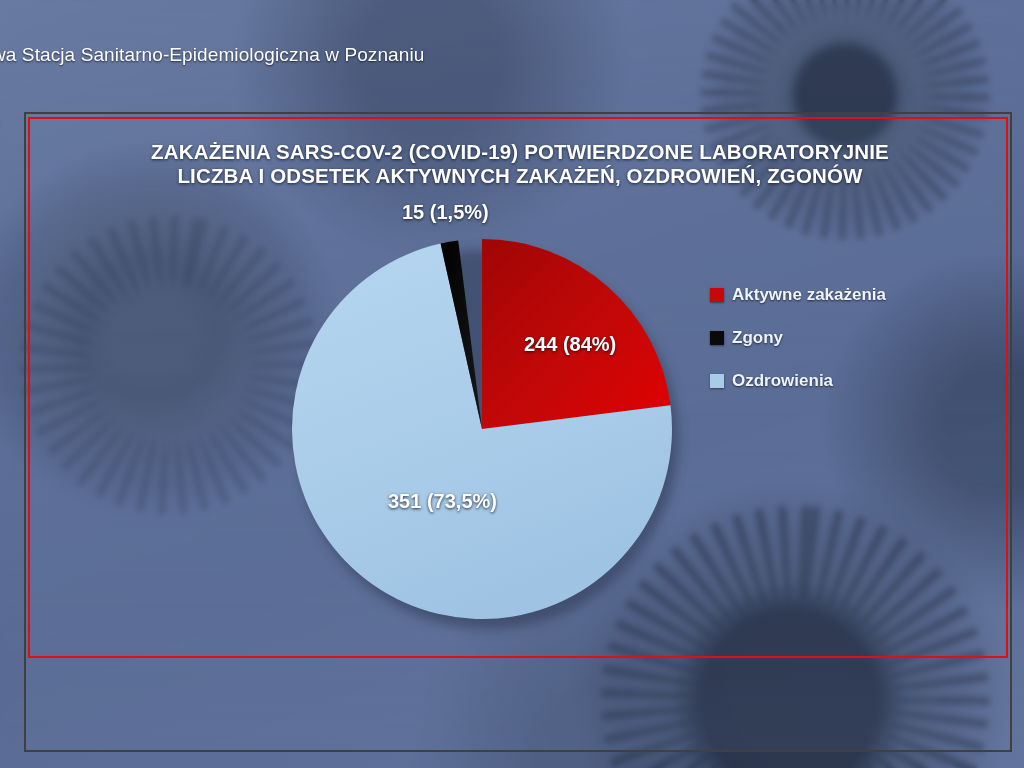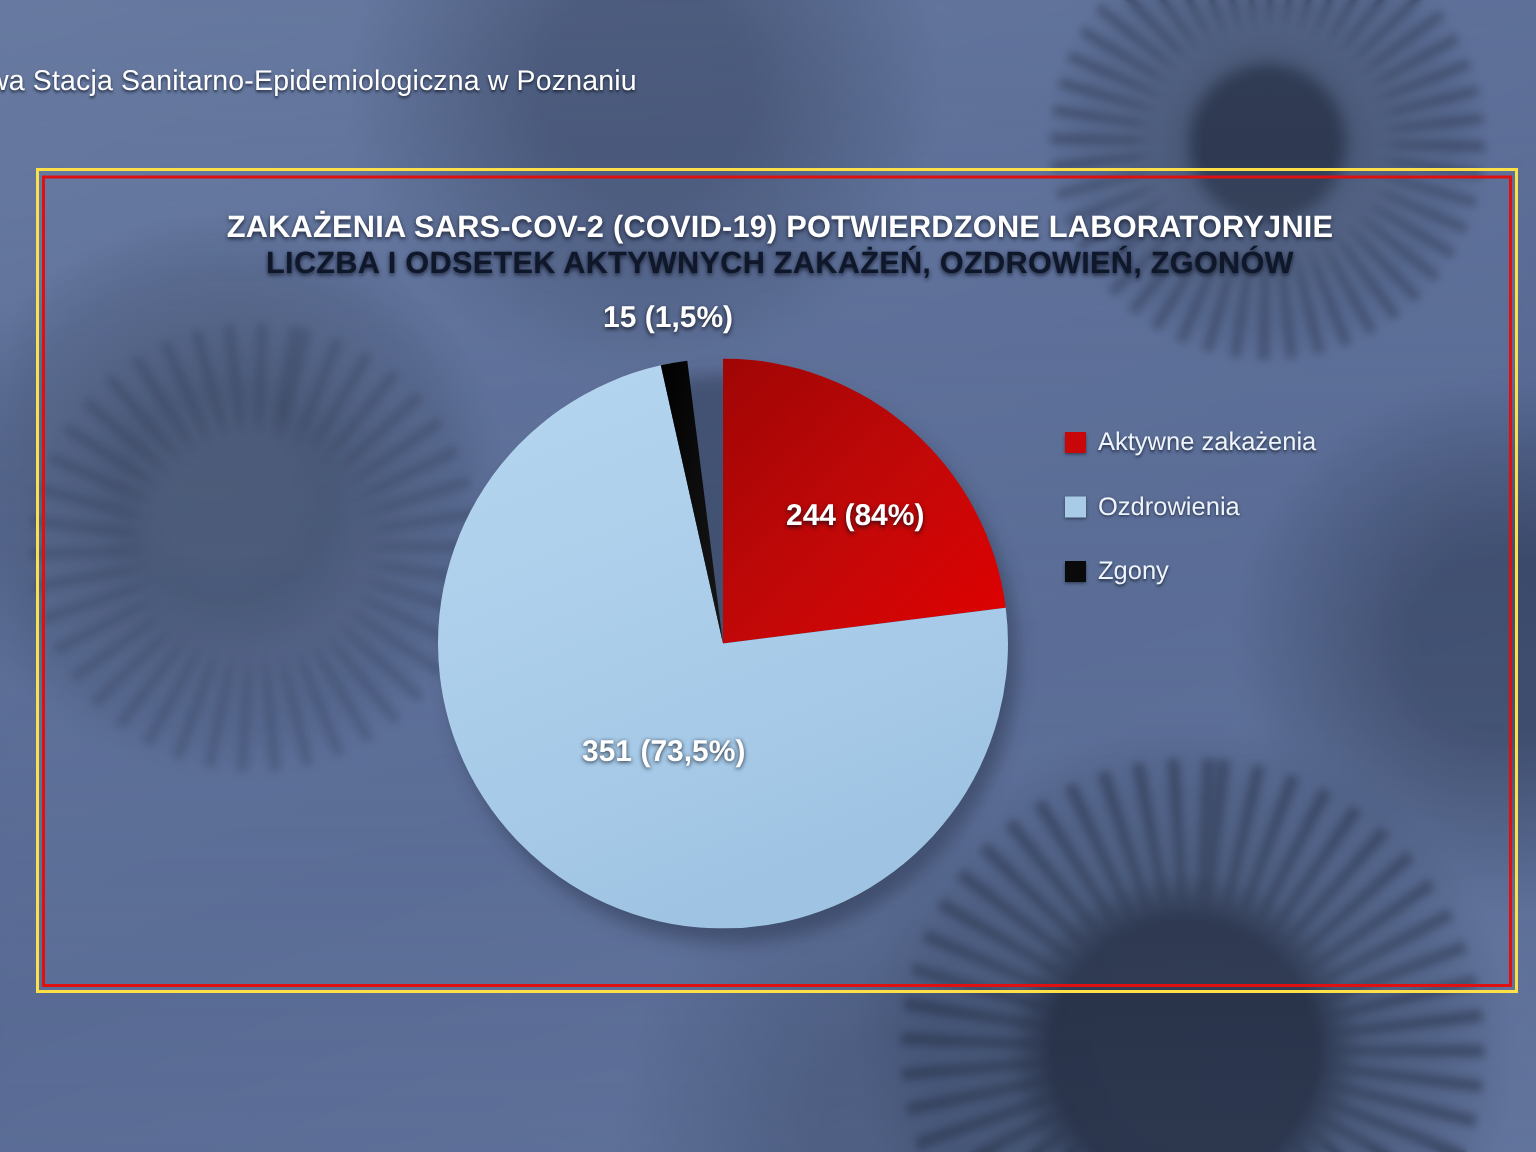--- a/index.html
+++ b/index.html
@@ -82,22 +82,22 @@
     white-space: nowrap;
     text-shadow: 0 1px 2px rgba(10,16,30,.75);
   }
 
   
   #chart-panel {
     position: absolute;
     left: 24px;
     top: 112px;
     width: 988px;
-    height: 550px;
-    border: 2px solid #fde047;
+    height: 640px;
+    border: 2px solid #404040;
     background: rgba(120,140,180,.10);
     box-sizing: border-box;
   }
   #chart-frame-red {
     position: absolute;
     left: 28px;
     top: 117px;
     width: 980px;
     height: 541px;
     border: 2px solid #e11010;
@@ -116,21 +116,21 @@
     font-weight: bold;
     font-size: 20.5px;
     letter-spacing: .15px;
   }
   #chart-title .tline {
     display: block;
     text-shadow: 0 1px 3px rgba(12,18,34,.8);
   }
   #chart-title .tline.l1,
   #chart-title .tline.l2 { color: #ffffff; }
-  #chart-title .tline.l3 { color: #0f172a; }
+  #chart-title .tline.l3 { color: #ffffff; }
 
   
   #pie-area {
     position: absolute;
     left: 266px;   
     top: 125px;    
     width: 384px;
     height: 384px;
   }
   #pie-shadow {
@@ -178,20 +178,21 @@
     height: 14px;
     margin-right: 8px;
     flex: 0 0 auto;
     box-shadow: 0 1px 2px rgba(10,16,30,.5);
   }
   .legend-label {
     color: #eef4fb;
     font-size: 17px;
     white-space: nowrap;
     text-shadow: 0 1px 2px rgba(10,16,30,.7);
+    font-weight: bold;
   }
 </style>
 </head>
 <body>
 
 <div id="stage">
 
   <div id="backdrop"></div>
   <div id="spikes-a"></div>
   <div id="spikes-b"></div>
@@ -239,26 +240,26 @@
       <div class="slice-label" id="label-aktywne">244 (84%)</div>
       <div class="slice-label" id="label-ozdrow">351 (73,5%)</div>
     </div>
 
     <div id="legend">
       <div class="legend-row">
         <span class="legend-swatch" style="background: rgb(200, 8, 8);"></span>
         <span class="legend-label">Aktywne zakażenia</span>
       </div>
       <div class="legend-row">
+        <span class="legend-swatch" style="background: rgb(10, 10, 10);"></span>
+        <span class="legend-label">Zgony</span>
+      </div>
+      <div class="legend-row">
         <span class="legend-swatch" style="background: rgb(168, 203, 232);"></span>
         <span class="legend-label">Ozdrowienia</span>
       </div>
-      <div class="legend-row">
-        <span class="legend-swatch" style="background: rgb(10, 10, 10);"></span>
-        <span class="legend-label">Zgony</span>
-      </div>
     </div>
 
   </div>
 
   <div id="chart-frame-red"></div>
 
 </div>
 
 </body></html>

